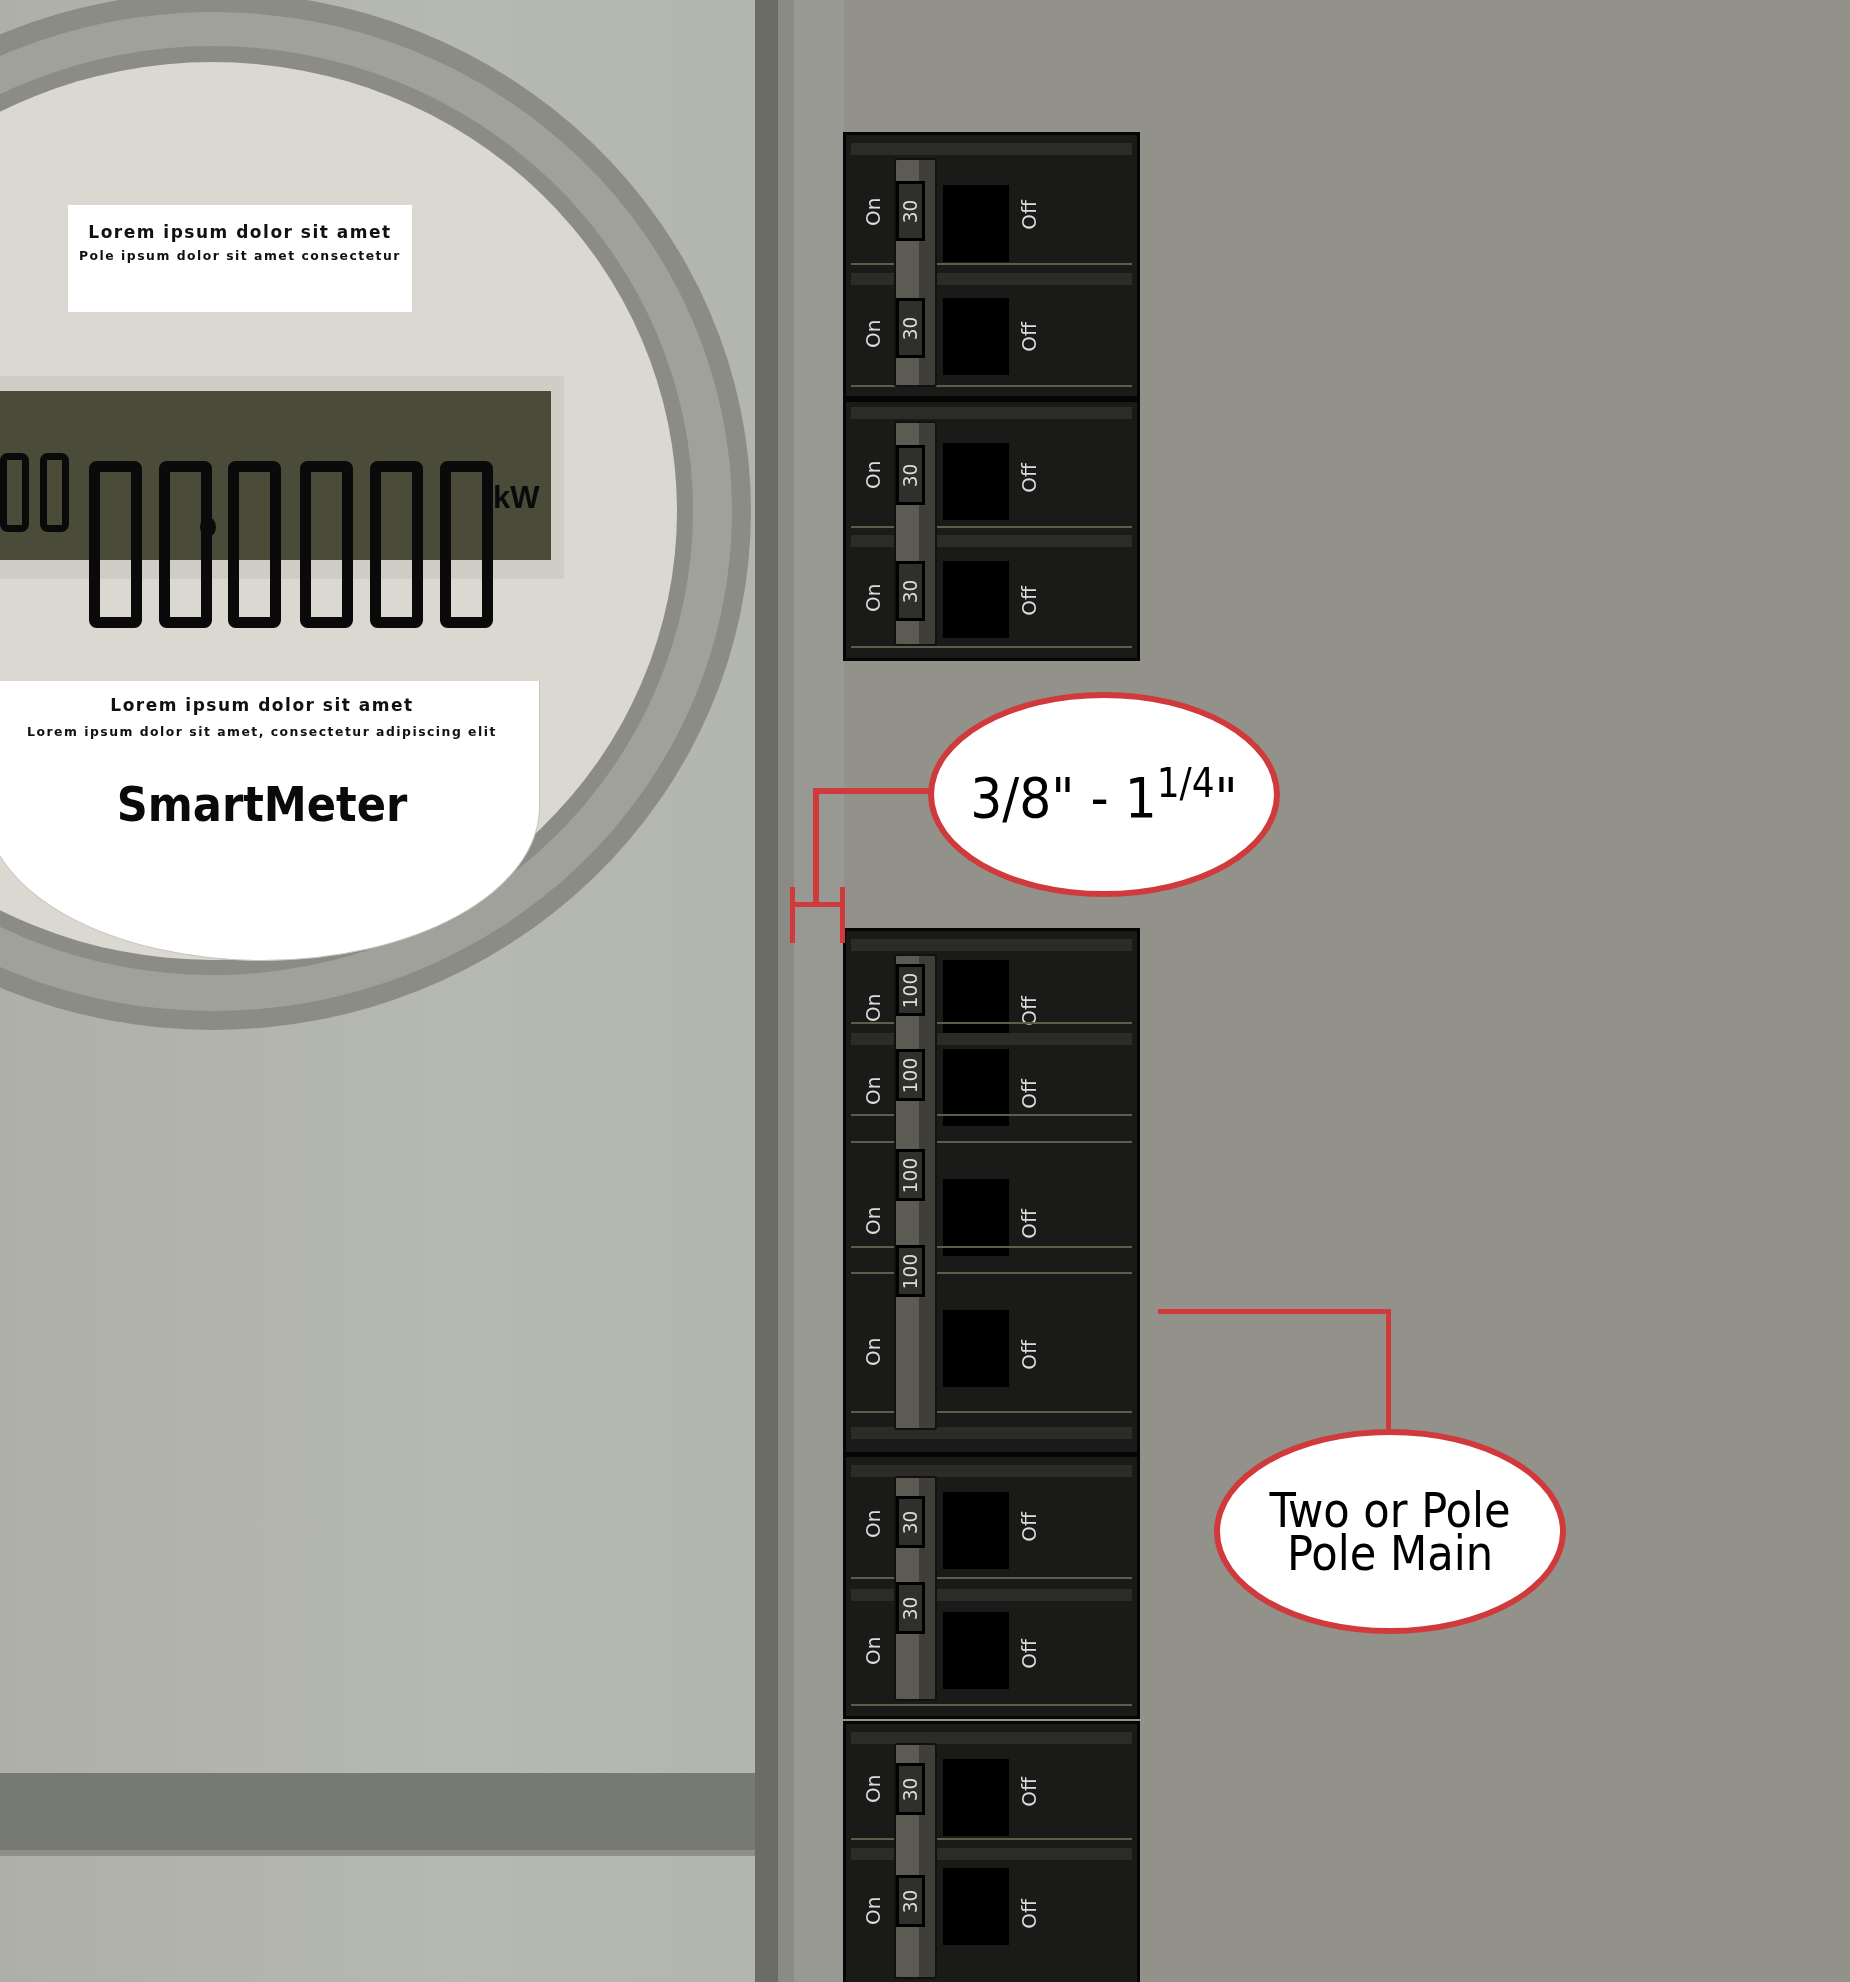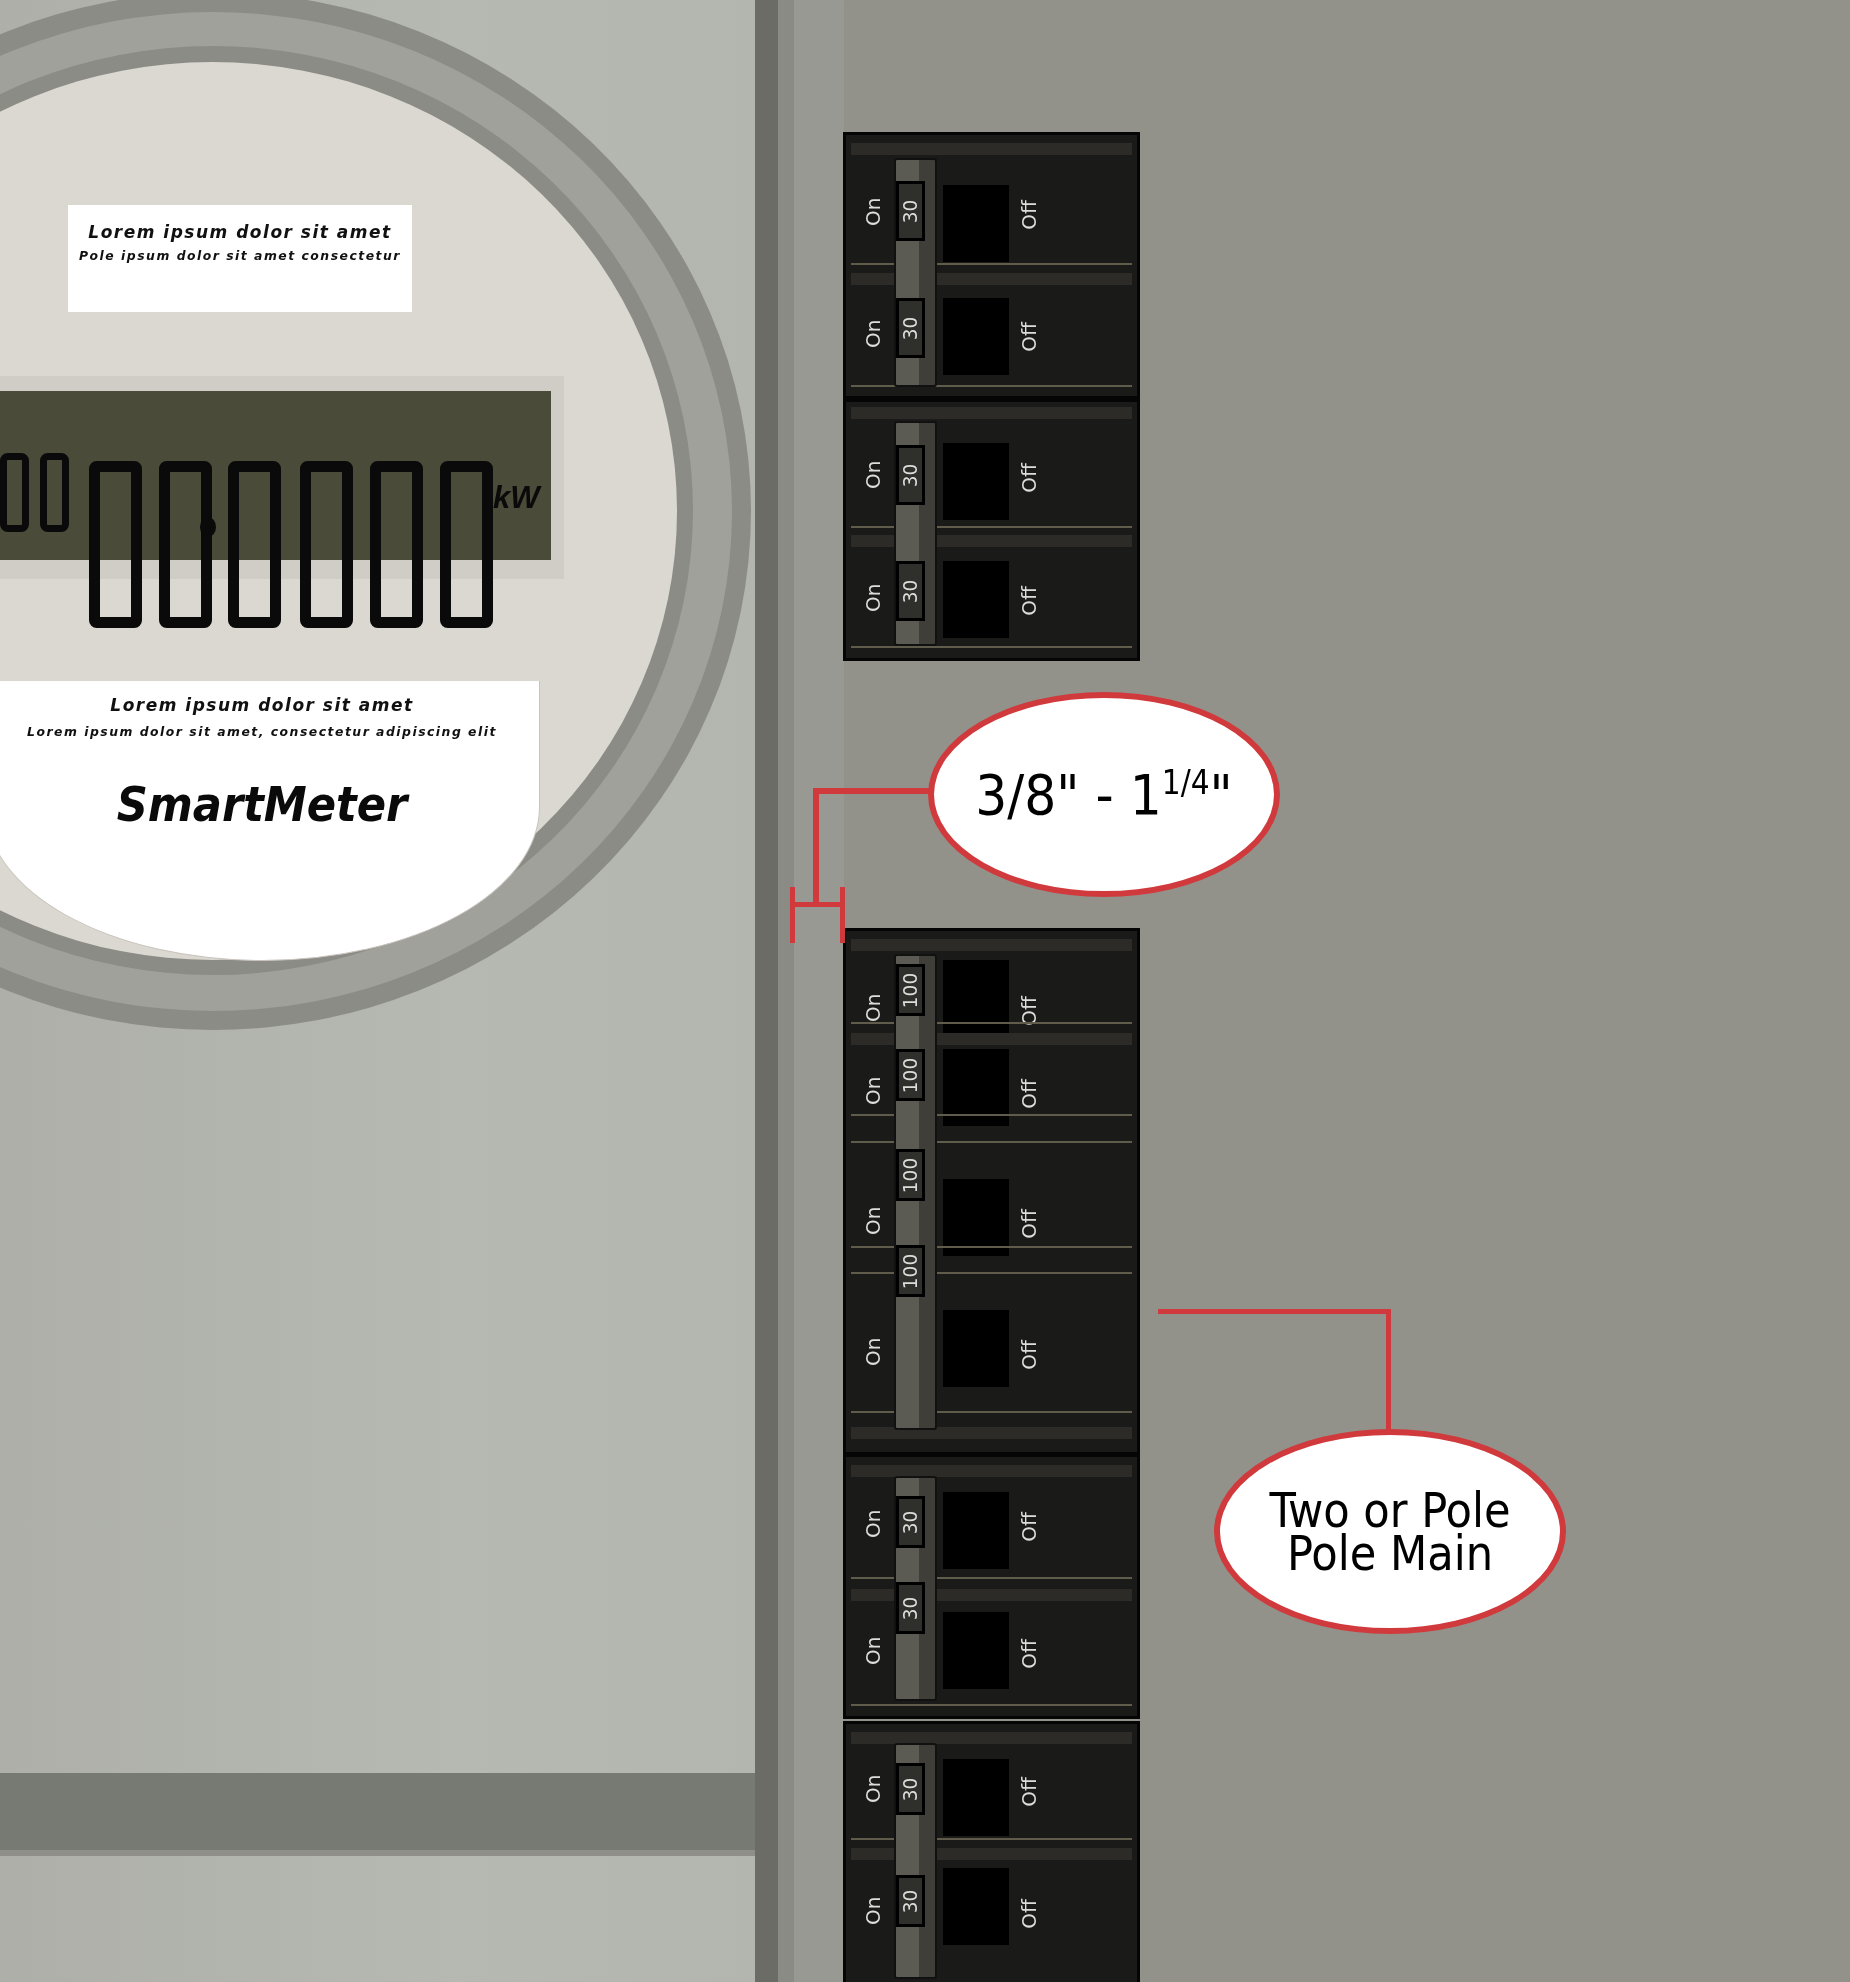--- a/index.html
+++ b/index.html
@@ -1,17 +1,17 @@
 <!DOCTYPE html>
 <html style="font-size:12.4px"><head>
 <meta charset="utf-8">
 <style>
   html,body{margin:0;padding:0;}
   body{width:1850px;height:1983px;position:relative;overflow:hidden;background:#92928b;font-family:"DejaVu Sans",sans-serif;}
-  .abs{position:absolute;font-style:italic;}
+  .abs{position:absolute;}
   
   #meter-panel{left:0;top:0;width:755px;height:1983px;background:linear-gradient(90deg,#aeafa9 0%,#b6b8b2 60%,#b3b5af 100%);}
   #meter-ring-outer{left:-325px;top:-7.7px;width:1076px;height:1038px;border-radius:50%;background:#8b8c85;}
   #meter-ring-mid{left:-306px;top:11.6px;width:1038px;height:999px;border-radius:50%;background:#a0a19b;}
   #meter-ring-inner{left:-267px;top:46px;width:960px;height:929px;border-radius:50%;background:#8b8c85;}
   #meter-face{left:-252px;top:62px;width:929px;height:898px;border-radius:50%;background:#dbd8d1;overflow:hidden;}
   #label-top{left:68px;top:205px;width:344px;height:107px;background:#fff;text-align:center;}
   #label-top .t1{font-weight:bold;font-size:17px;letter-spacing:1.5px;margin-top:17px;color:#111;}
   #label-top .t2{font-weight:bold;font-size:12.4px;letter-spacing:1.5px;margin-top:6.2px;color:#111;}
   #display-frame{left:-7.7px;top:376px;width:572px;height:203px;background:#cfcdc6;}
@@ -38,21 +38,21 @@
   .pole .on{position:absolute;left:15.5px;width:22px;color:#ddd;font-size:20px;transform:rotate(-90deg);transform-origin:center;white-space:nowrap;text-align:center;}
   .pole .off{position:absolute;left:167px;width:31px;color:#ddd;font-size:20px;transform:rotate(-90deg);white-space:nowrap;text-align:center;}
   .pole .window{position:absolute;left:97px;width:66px;background:#000;}
   .pole .rating{position:absolute;left:50px;width:23px;background:#2f2f2b;border:3.1px solid #000;color:#ddd;font-size:18.6px;display:flex;align-items:center;justify-content:center;}
   .pole .rating span{transform:rotate(-90deg);white-space:nowrap;}
   .handle{position:absolute;left:48px;width:39px;background:linear-gradient(90deg,#5b5a53 0 60%,#3f3e39 60% 100%);border:2.3px solid #111;border-radius:3.1px;}
   .band{position:absolute;left:4.6px;right:4.6px;height:12.4px;background:#2c2b27;}
   
   .callout{position:absolute;border:6.2px solid #d03a3c;background:#fff;border-radius:50%;box-sizing:border-box;display:flex;align-items:center;justify-content:center;text-align:center;color:#000;font-family:"DejaVu Sans Condensed","DejaVu Sans",sans-serif;}
   #callout-gap{left:928px;top:692px;width:352px;height:205px;font-size:56px;}
-  #callout-gap sup{font-size:33px;}
+  #callout-gap sup{font-size:40px;}
   #callout-main{left:1214px;top:1429px;width:352px;height:205px;font-size:48px;line-height:43px;}
   .red{position:absolute;background:#d03a3c;}
 </style>
 </head>
 <body>
 
 <div id="meter-panel" class="abs"></div>
 <div id="meter-ring-outer" class="abs"></div>
 <div id="meter-ring-mid" class="abs"></div>
 <div id="meter-ring-inner" class="abs"></div>

